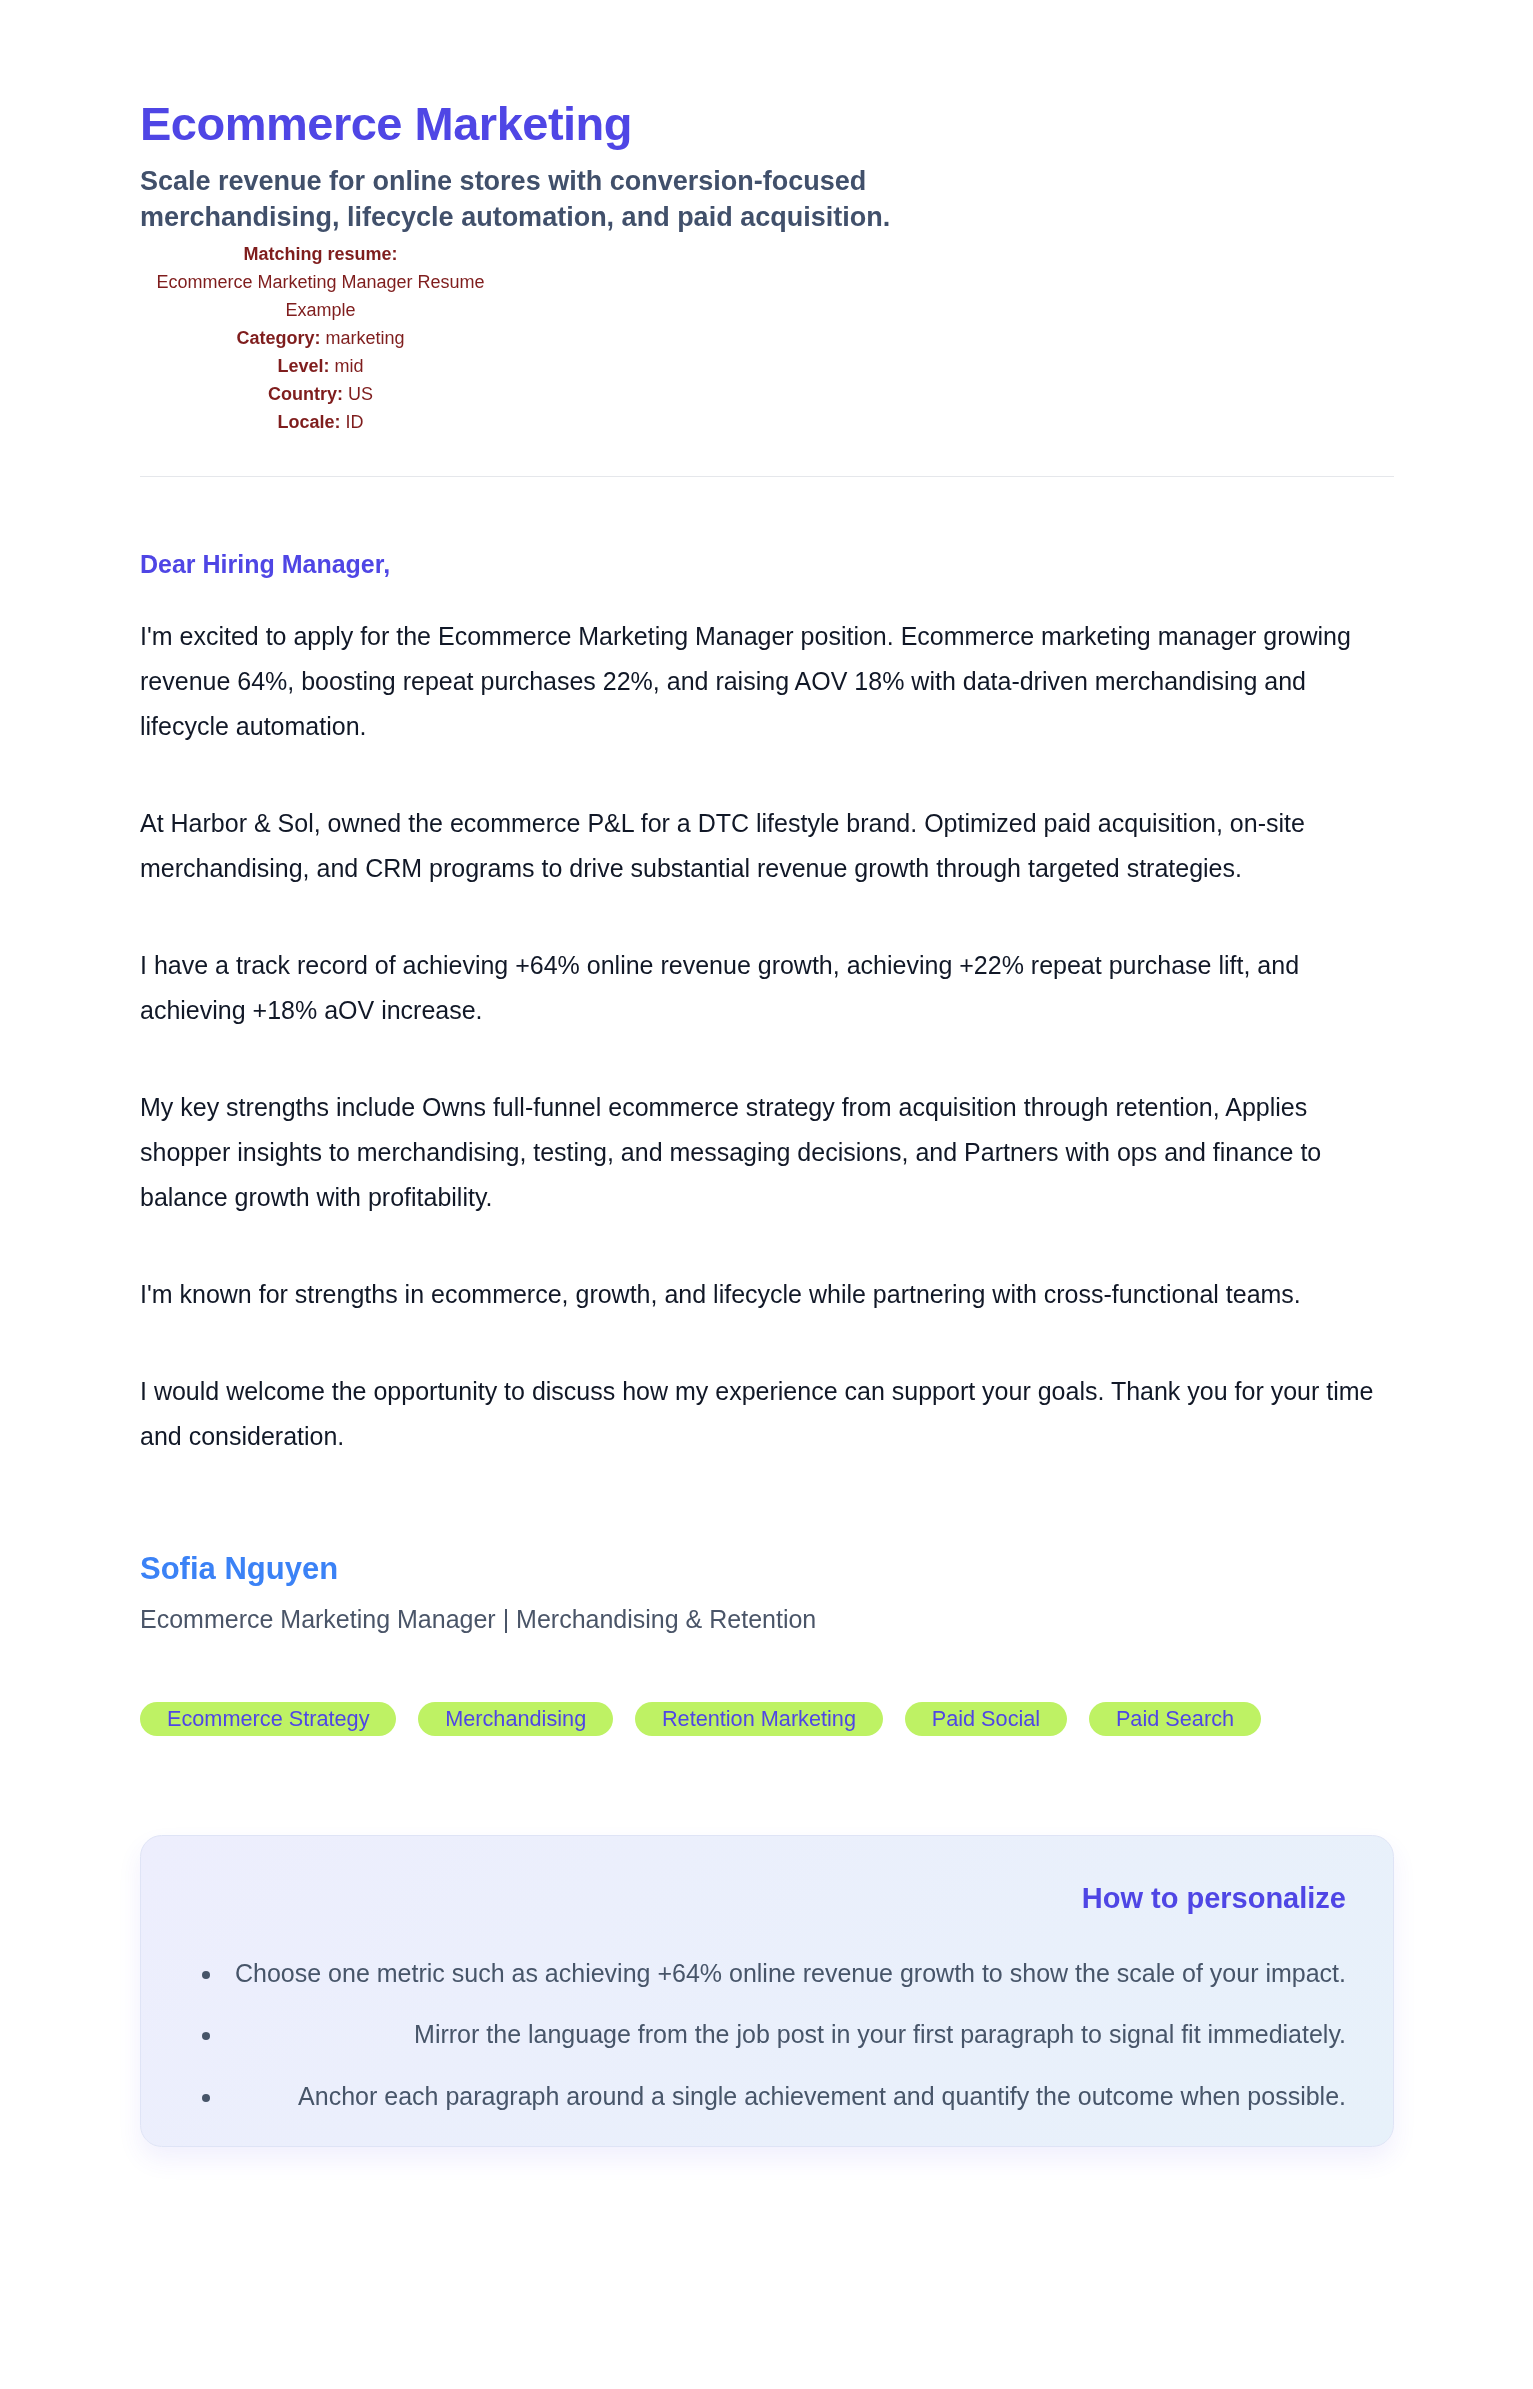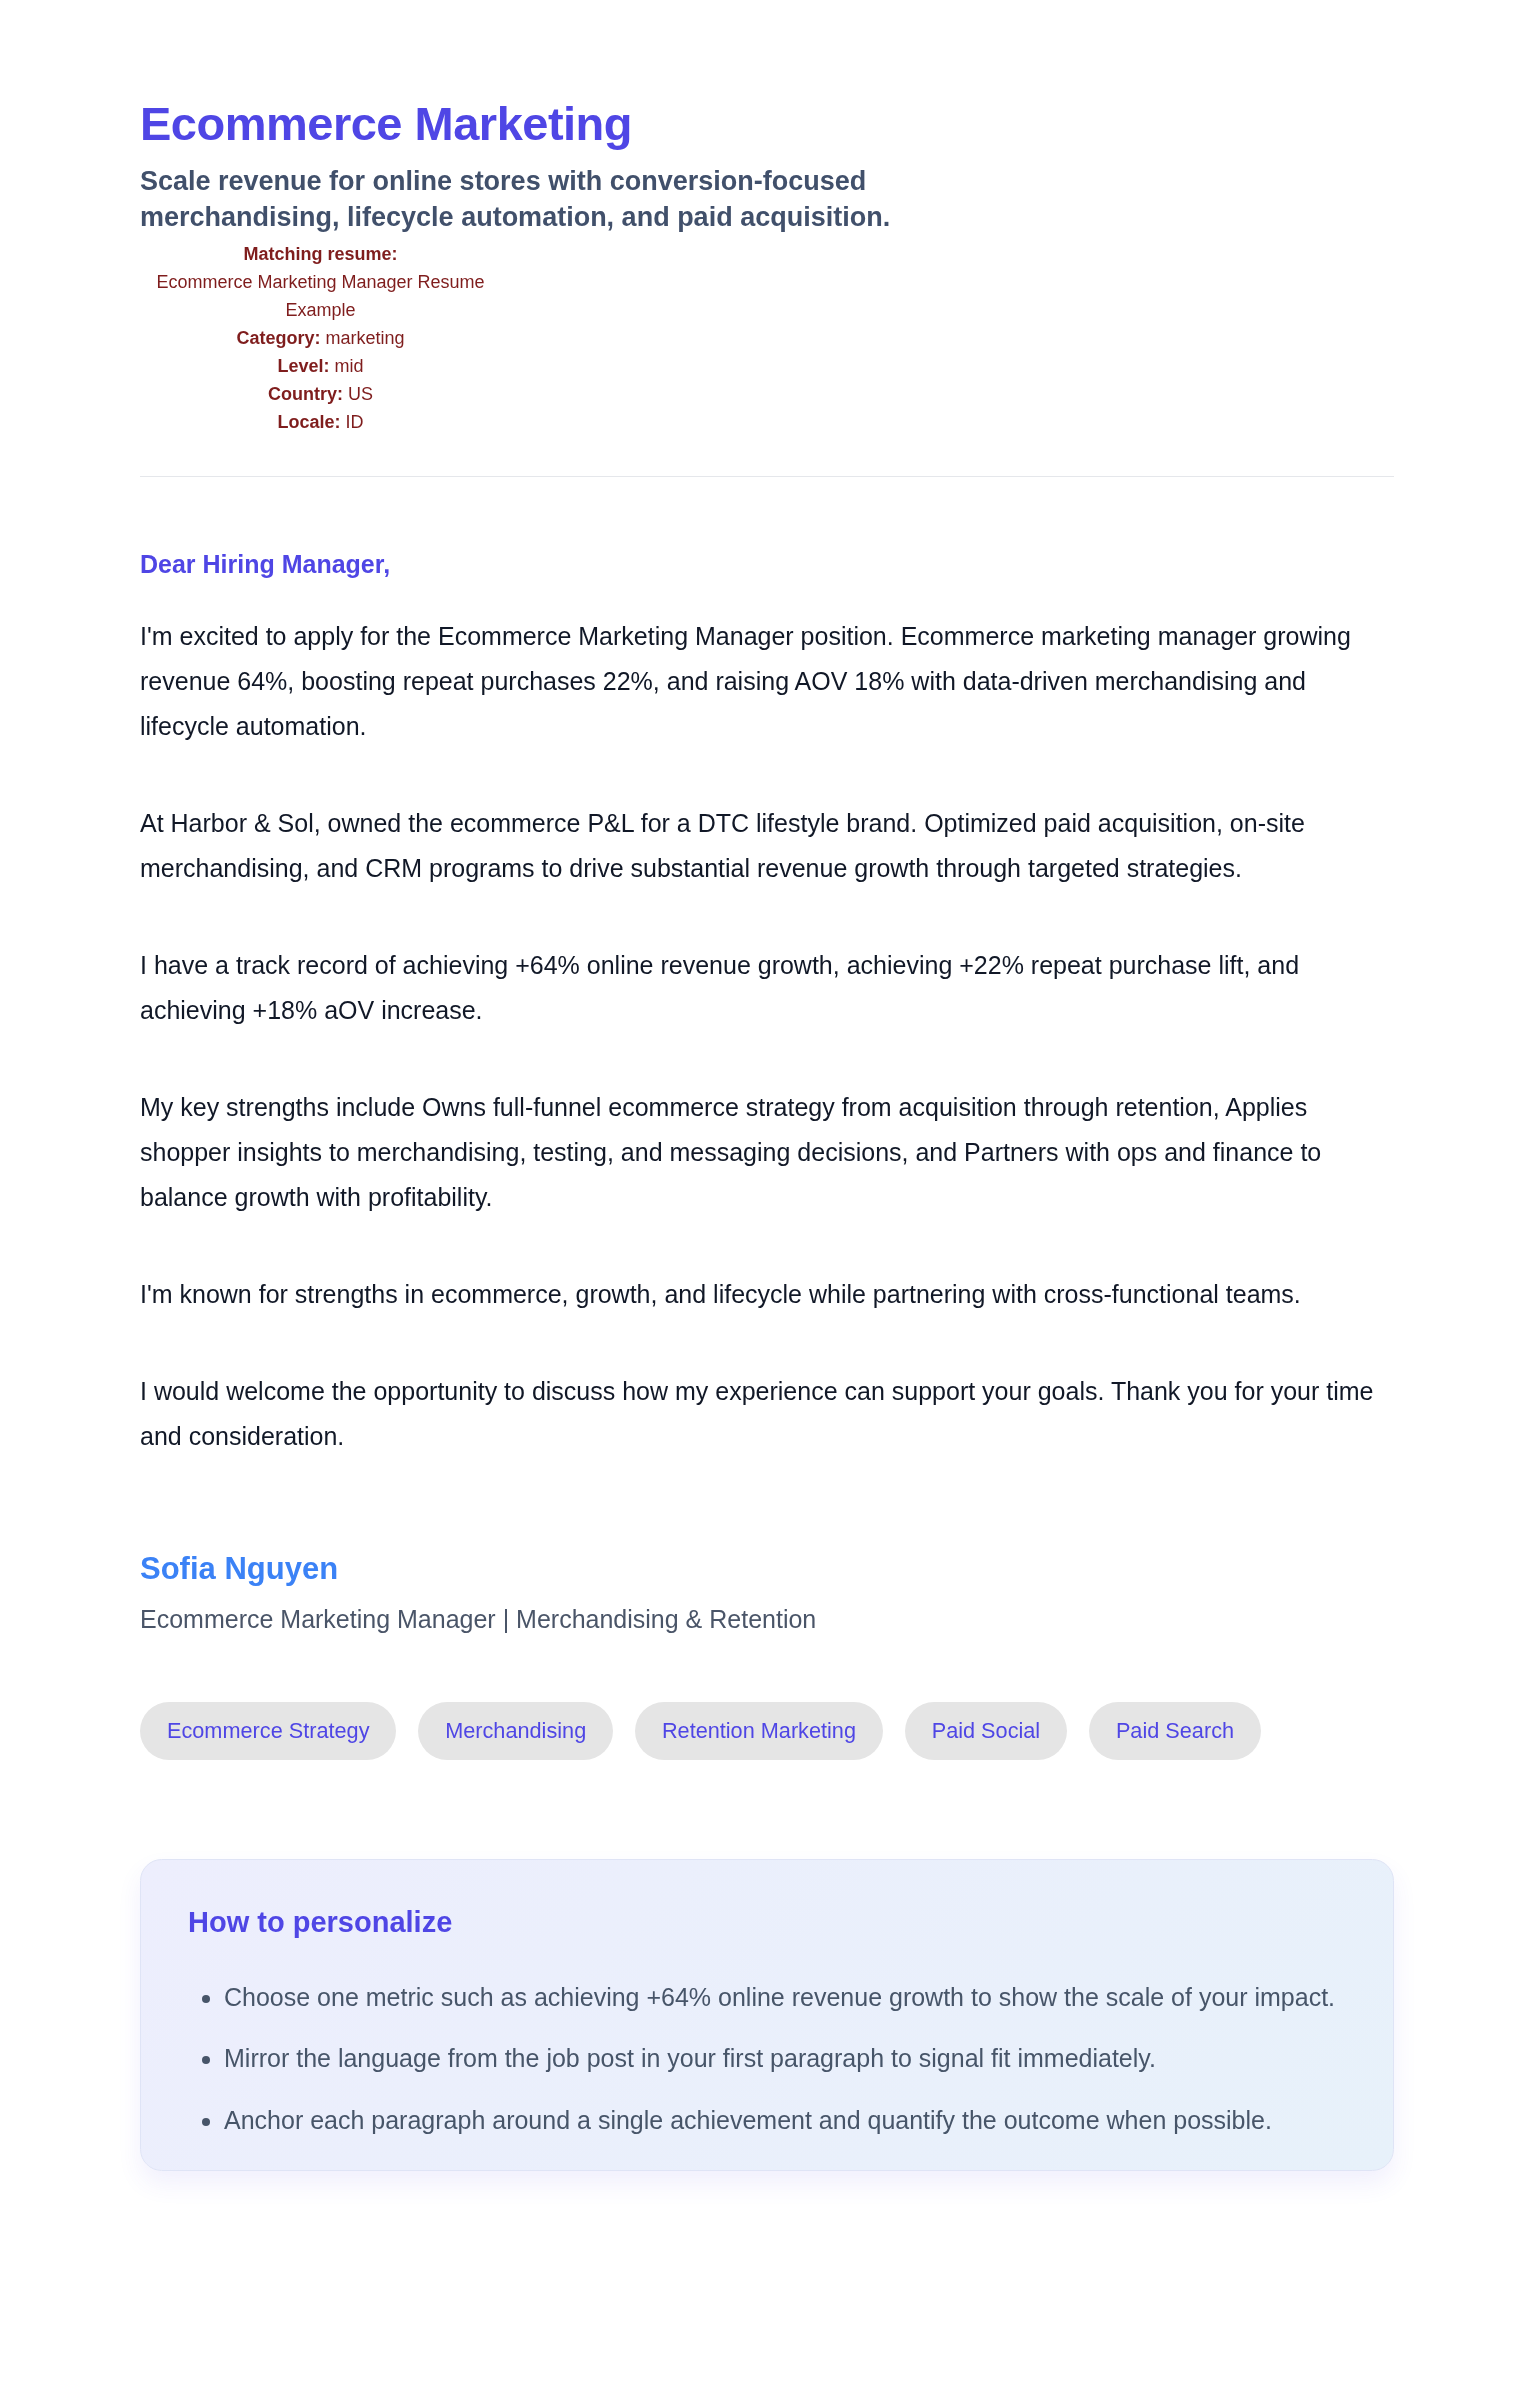--- a/index.html
+++ b/index.html
@@ -86,37 +86,38 @@
 
   
   .tags {
     margin-top: 65px;
     display: flex;
     flex-wrap: wrap;
     gap: 21.7px;
   }
   .tag {
     display: inline-block;
-    background: #e5e5e5;
+    background: #bef264;
     color: #4F46E5;
     font-size: 21.7px;
     line-height: 1;
-    padding: 18px 27px;
+    padding: 6px 27px;
     border-radius: 901px;
     cursor: pointer;
   }
 
   
   .personalize {
     margin-top: 99px;
     background: linear-gradient(135deg, #EDEEFD 0%, #E7F1FA 100%);
     border: 0.9px solid #DFE4F6;
     border-radius: 21.7px;
     padding: 42px 47px 25px;
     box-shadow: 0 12.6px 25px rgba(79, 70, 229, 0.08);
+    text-align: right;
   }
   .personalize h2 {
     margin: 0;
     font-size: 29px;
     line-height: 40px;
     font-weight: 700;
     color: #4F46E5;
   }
   .personalize ul {
     margin: 31px 0 0;

